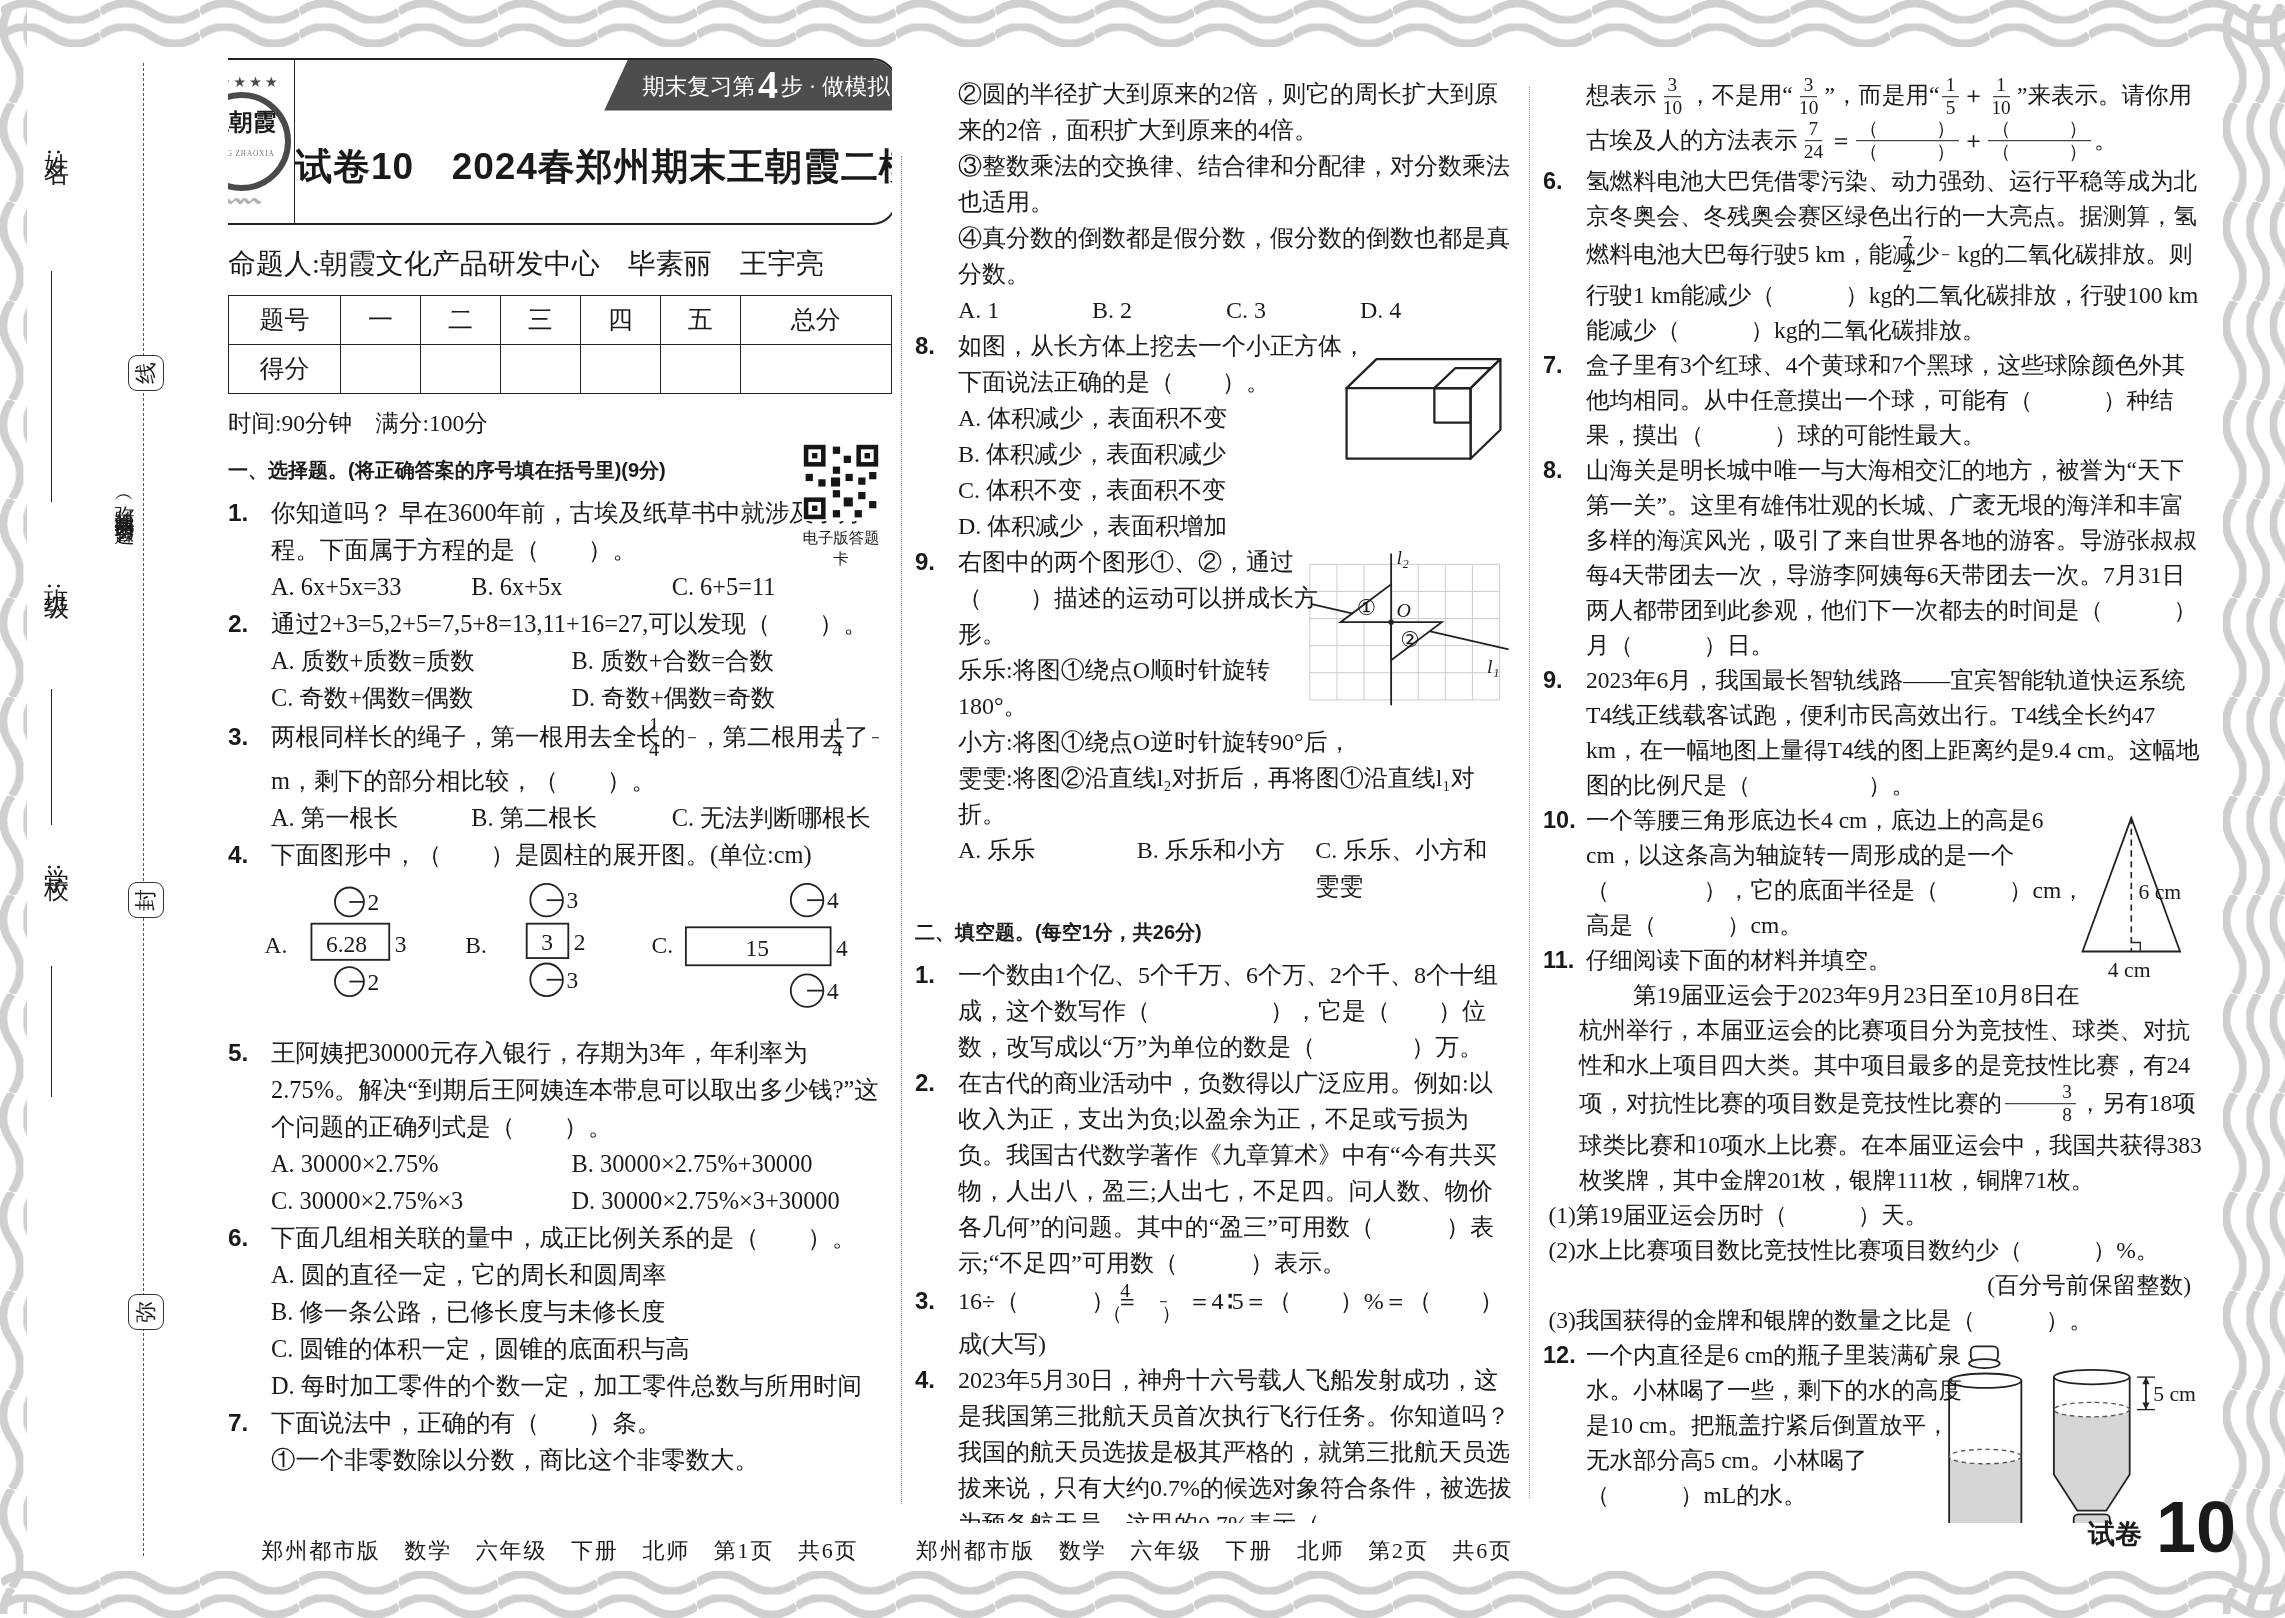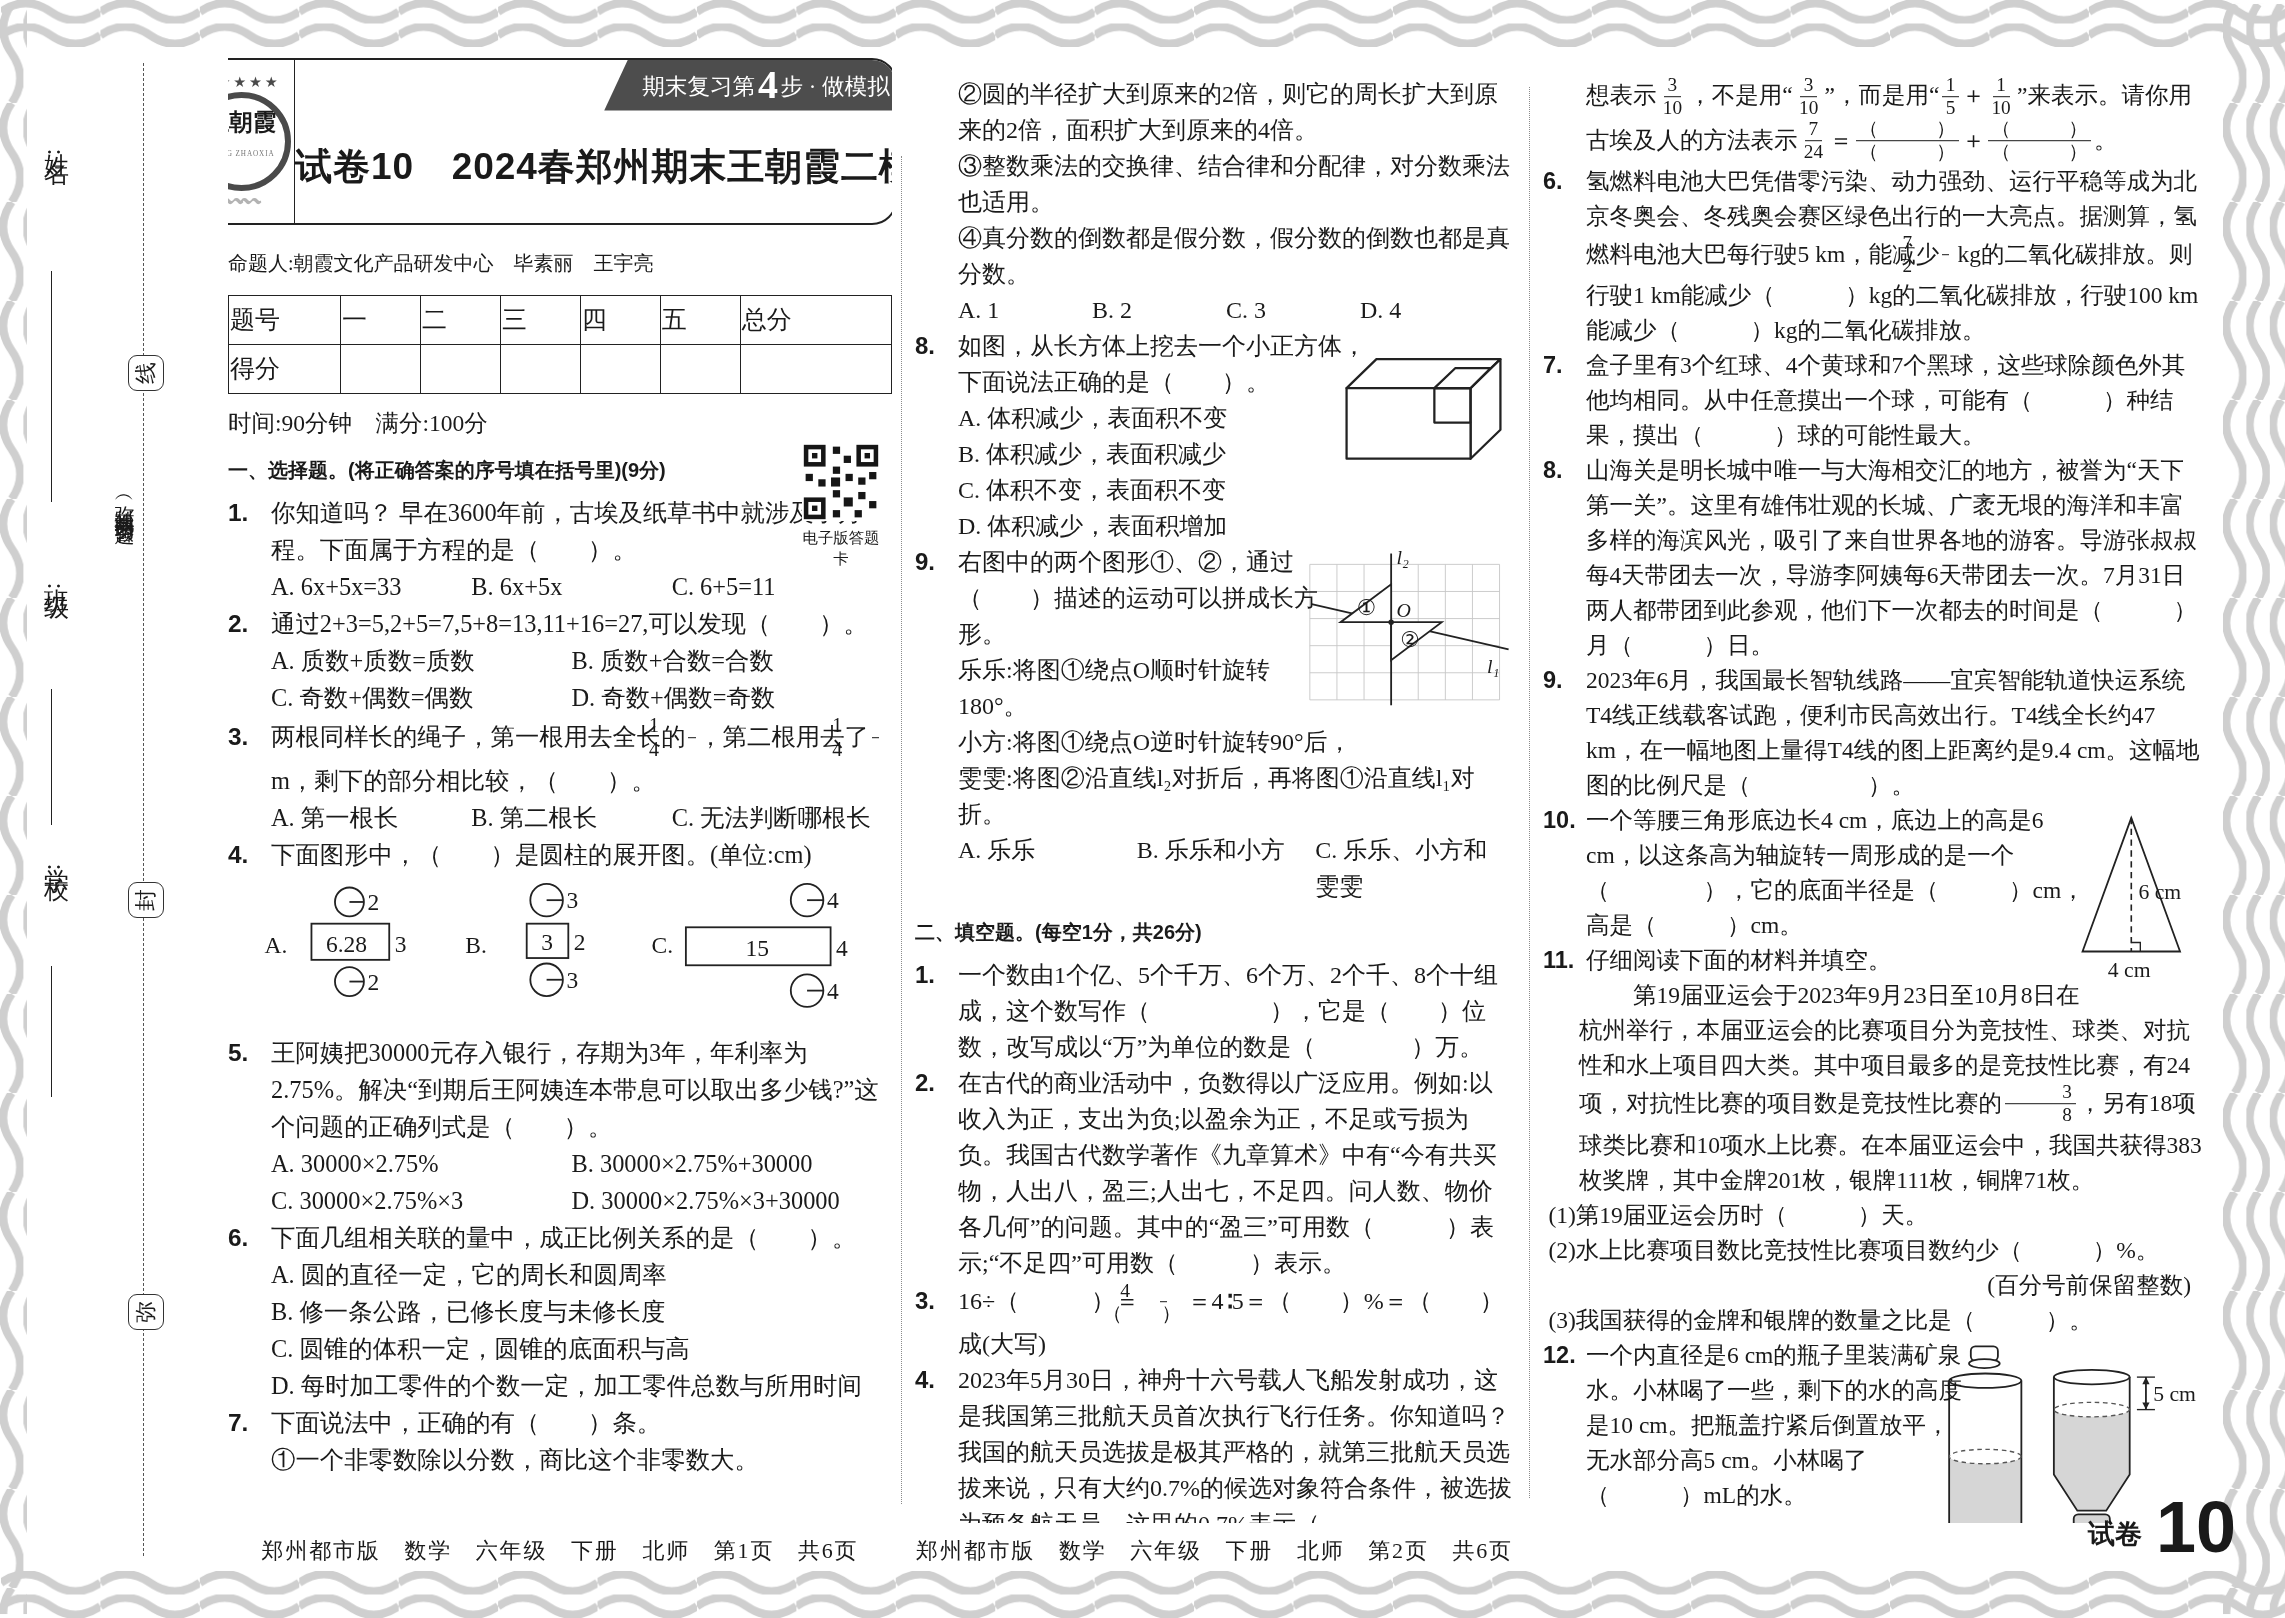--- a/index.html
+++ b/index.html
@@ -31,23 +31,23 @@
               flex-direction:column;align-items:center;justify-content:center}
   .logo .nm{font-size:23.5px;font-weight:700;line-height:1.1}
   .logo .en{font-size:7.2px;color:#777;letter-spacing:0.9px}
   .logo .wv{color:#b3b3b3;font-size:20px;line-height:.75;letter-spacing:-1.8px}
   .hright{flex:1;display:flex;flex-direction:column}
   .banner{align-self:flex-end;background:#4d4d4d;color:#fff;font-family:Liberation Serif, serif;
           font-size:22.6px;line-height:49px;padding:0 27px 0 38px;clip-path:polygon(23.5px 0,100% 0,100% 100%,0 100%)}
   .banner .b4{font-size:40px;font-weight:700;vertical-align:-4.5px;padding:0 2.7px}
   .ptitle{flex:1;display:flex;align-items:center;justify-content:center;font-size:37px;font-weight:700;
           letter-spacing:0.9px;font-family:"Liberation Sans",sans-serif;white-space:nowrap}
-  .examiner{margin-top:20px;font-size:20px}
+  .examiner{margin-top:20px;font-size:28px}
   table.score{margin-top:12.7px;border-collapse:collapse;width:100%}
-  .score td{border:1.8px solid #222;height:46px;text-align:left;font-size:25px;
+  .score td{border:1.8px solid #222;height:46px;text-align:center;font-size:25px;
             font-family:"Liberation Sans",sans-serif}
   .score td:first-child{width:109px}
   .meta{margin-top:11px;font-size:23.5px}
   .qr{position:absolute;left:796px;top:443px;width:90px;text-align:center}
   .qrcap{font-size:15.4px;margin-top:2.7px;font-family:"Liberation Sans",sans-serif}
   
   .sec-head{font-family:"Liberation Sans",sans-serif;font-weight:700;font-size:20px;line-height:42px;margin:7.2px 0 3.6px}
   .q{padding-left:43px;text-indent:-43px}
   .qn{font-family:"Liberation Sans",sans-serif;font-weight:700;display:inline-block;width:43px;text-indent:0}
   .sub{padding-left:43px}

